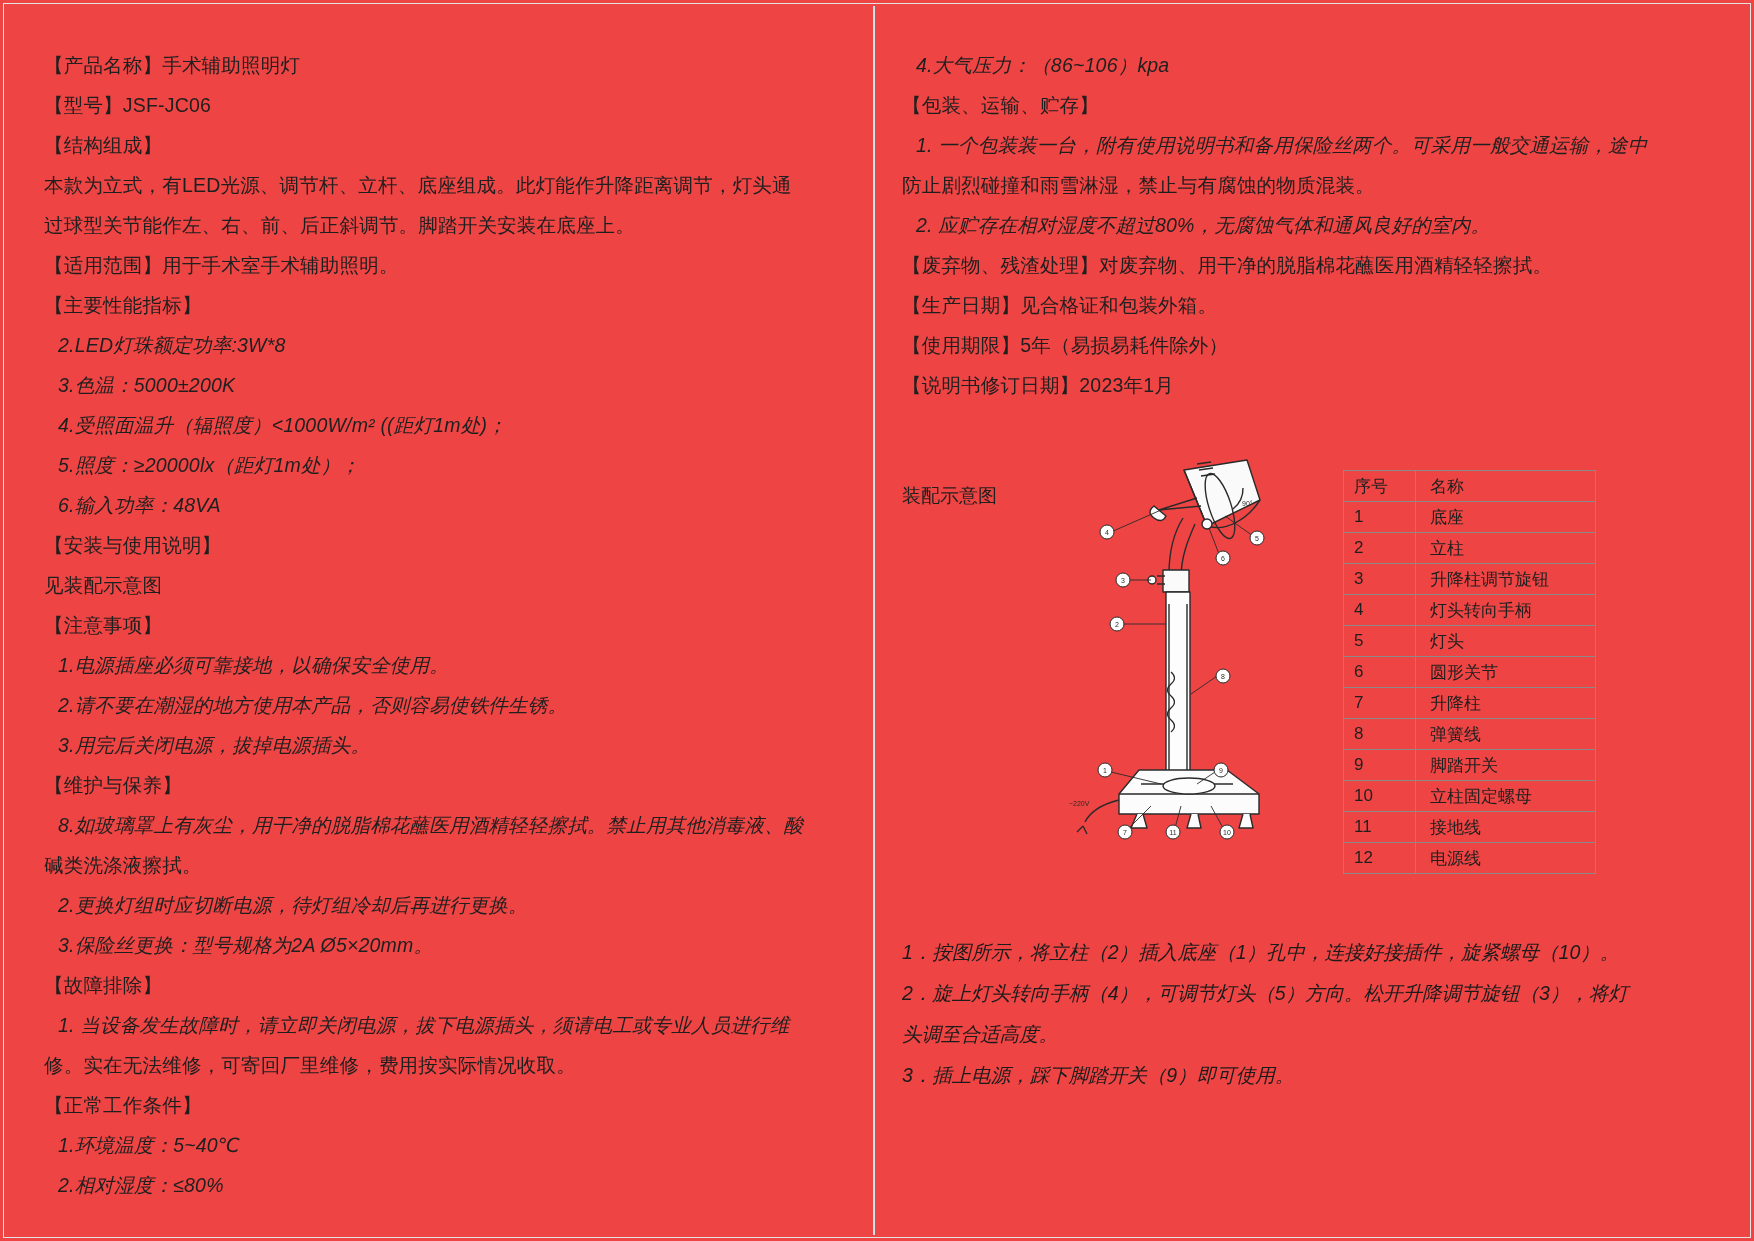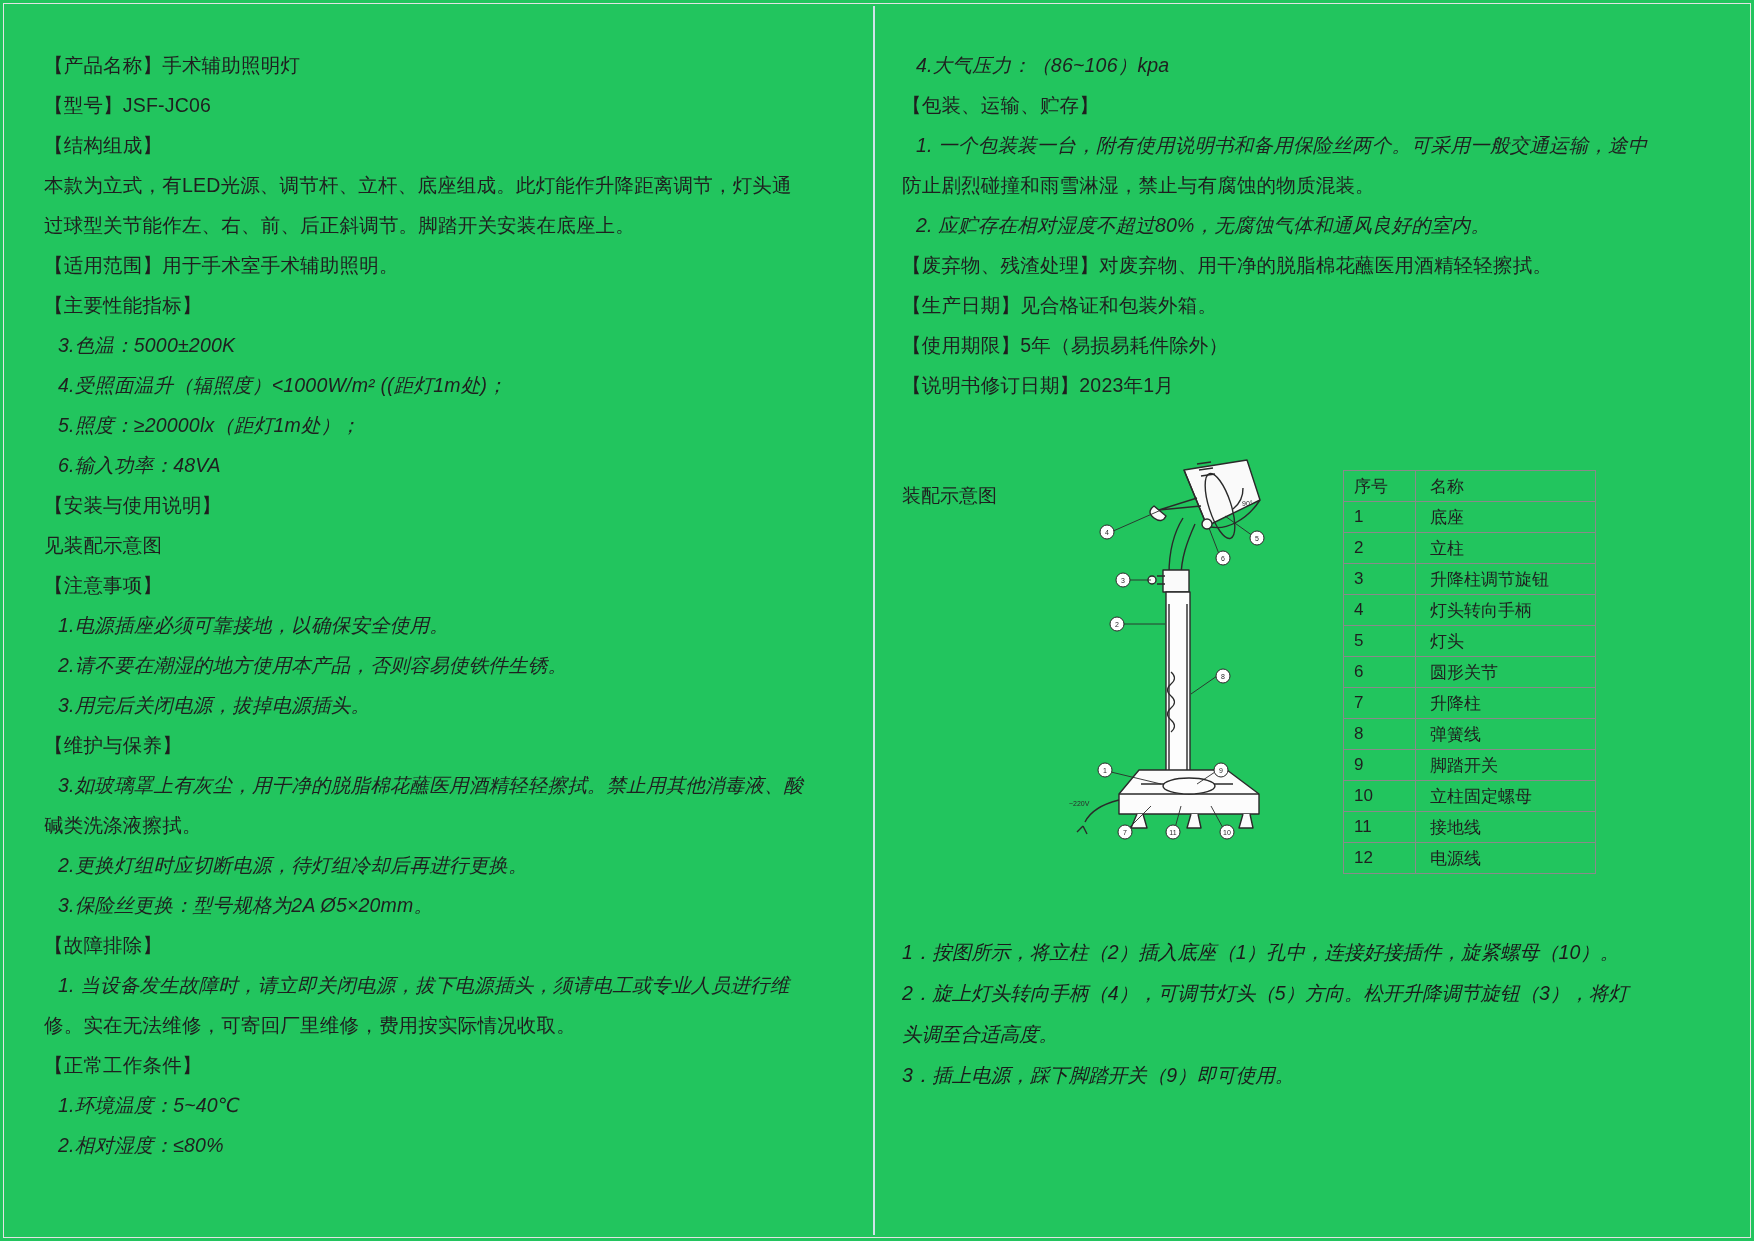--- a/index.html
+++ b/index.html
@@ -13,21 +13,21 @@
     height: 1241px;
     font-family: "Liberation Sans", "DejaVu Sans", sans-serif;
     color: #1b1b1b;
     overflow: hidden;
     position: relative;
   }
   .page {
     position: relative;
     width: 1754px;
     height: 1241px;
-    background: #22c55e;
+    background: #ef4444;
     display: flex;
   }
   
   .page::before {
     content: "";
     position: absolute;
     left: 3px; top: 3px; right: 3px; bottom: 3px;
     border: 1px solid #e3e3e3;
     pointer-events: none;
   }
@@ -122,32 +122,33 @@
   <div class="divider"></div>
 
   <div class="col-left">
     <p class="line">【产品名称】手术辅助照明灯</p>
     <p class="line">【型号】JSF-JC06</p>
     <p class="line">【结构组成】</p>
     <p class="line tight">本款为立式，有LED光源、调节杆、立杆、底座组成。此灯能作升降距离调节，灯头通</p>
     <p class="line">过球型关节能作左、右、前、后正斜调节。脚踏开关安装在底座上。</p>
     <p class="line">【适用范围】用于手术室手术辅助照明。</p>
     <p class="line">【主要性能指标】</p>
+    <p class="line indent">2.LED灯珠额定功率:3W*8</p>
     <p class="line indent">3.色温：5000±200K</p>
     <p class="line indent">4.受照面温升（辐照度）&lt;1000W/m² ((距灯1m处)；</p>
     <p class="line indent">5.照度：≥20000lx（距灯1m处）；</p>
     <p class="line indent">6.输入功率：48VA</p>
     <p class="line">【安装与使用说明】</p>
     <p class="line">见装配示意图</p>
     <p class="line">【注意事项】</p>
     <p class="line indent">1.电源插座必须可靠接地，以确保安全使用。</p>
     <p class="line indent">2.请不要在潮湿的地方使用本产品，否则容易使铁件生锈。</p>
     <p class="line indent">3.用完后关闭电源，拔掉电源插头。</p>
     <p class="line">【维护与保养】</p>
-    <p class="line indent tight">3.如玻璃罩上有灰尘，用干净的脱脂棉花蘸医用酒精轻轻擦拭。禁止用其他消毒液、酸</p>
+    <p class="line indent tight">8.如玻璃罩上有灰尘，用干净的脱脂棉花蘸医用酒精轻轻擦拭。禁止用其他消毒液、酸</p>
     <p class="line">碱类洗涤液擦拭。</p>
     <p class="line indent">2.更换灯组时应切断电源，待灯组冷却后再进行更换。</p>
     <p class="line indent">3.保险丝更换：型号规格为2A  Ø5×20mm。</p>
     <p class="line">【故障排除】</p>
     <p class="line indent tight">1. 当设备发生故障时，请立即关闭电源，拔下电源插头，须请电工或专业人员进行维</p>
     <p class="line">修。实在无法维修，可寄回厂里维修，费用按实际情况收取。</p>
     <p class="line">【正常工作条件】</p>
     <p class="line indent">1.环境温度：5~40℃</p>
     <p class="line indent">2.相对湿度：≤80%</p>
 

